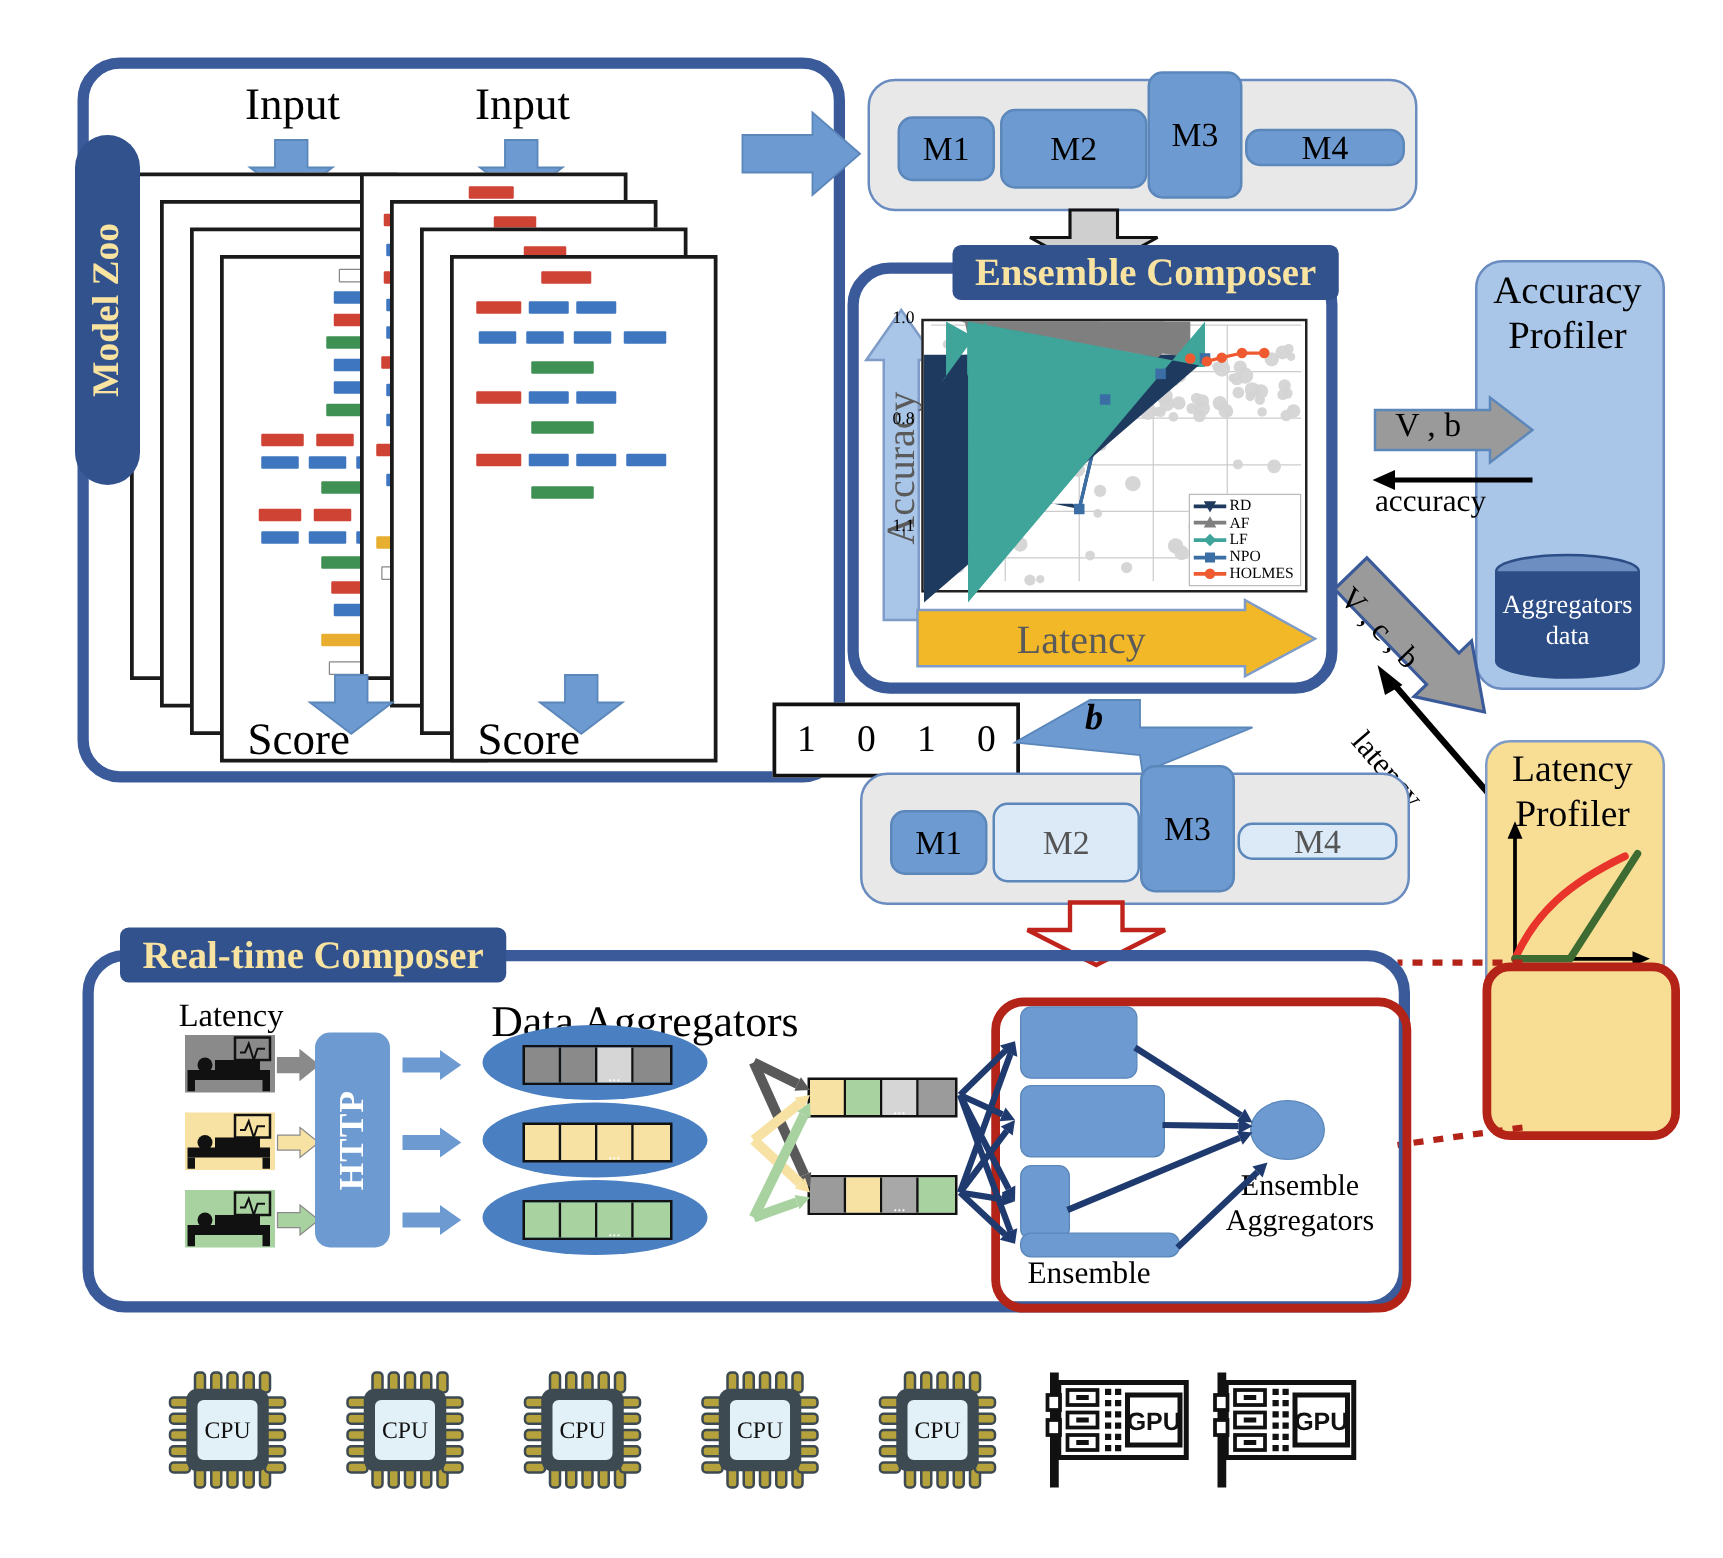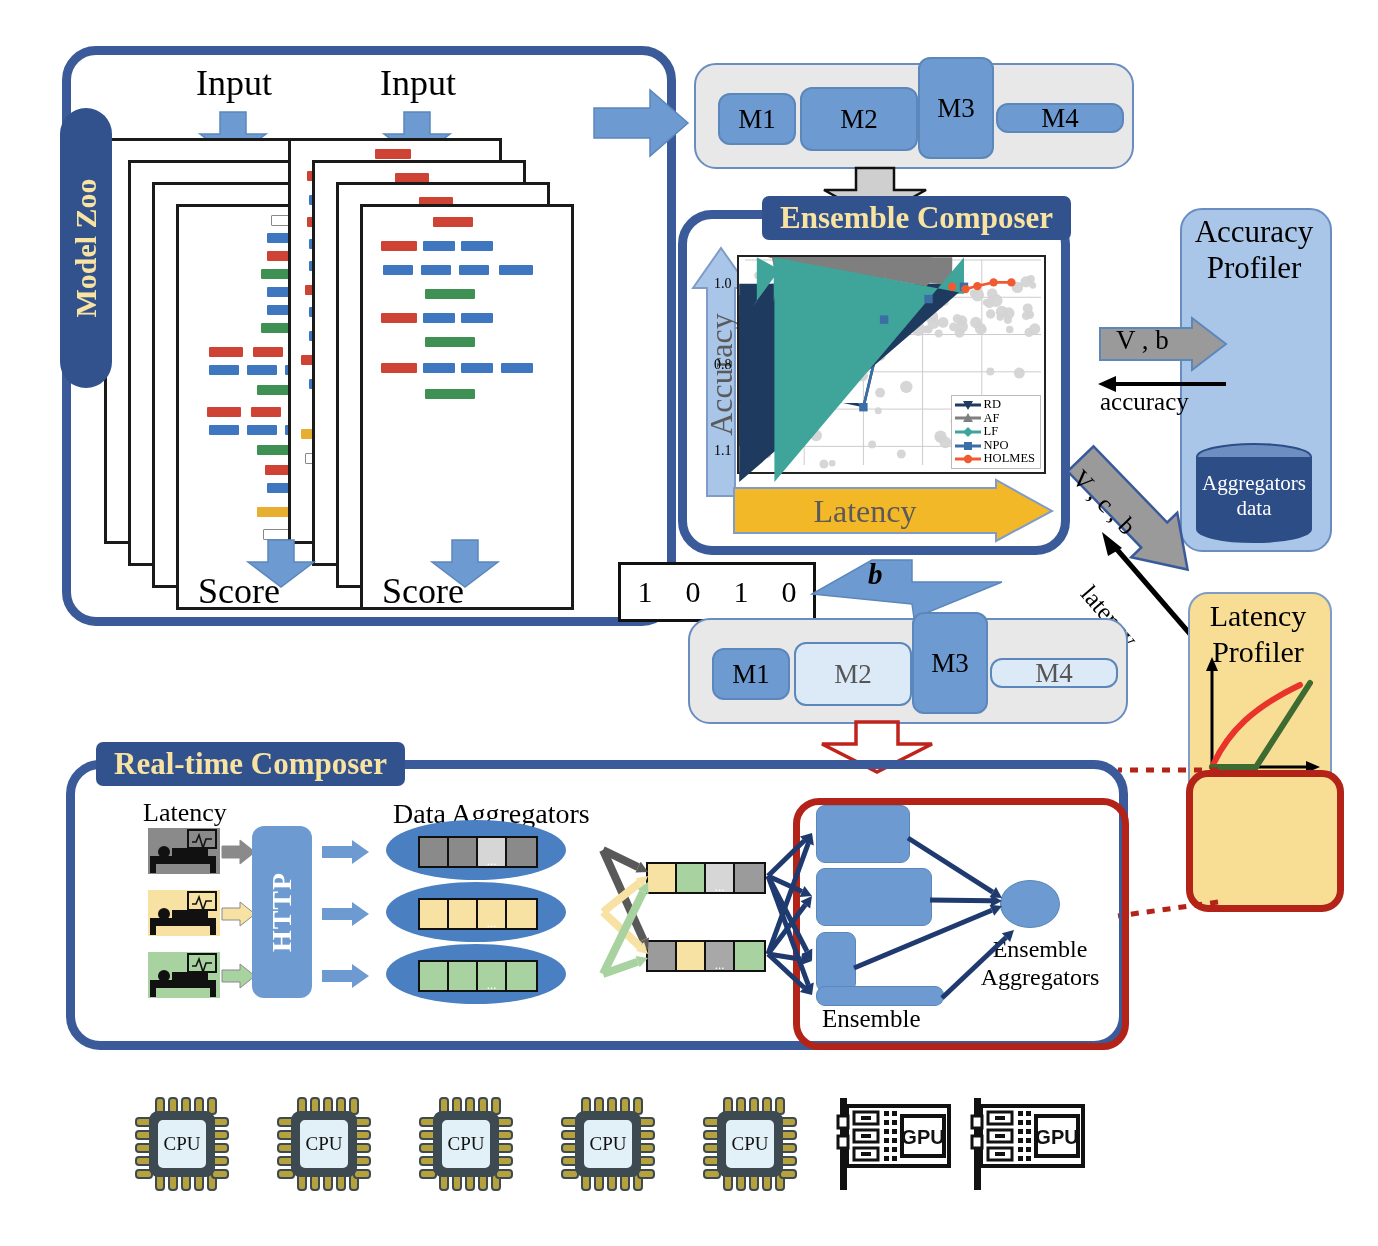--- a/index.html
+++ b/index.html
@@ -31,21 +31,21 @@
         display:flex;align-items:center;justify-content:center;font-size:27px;color:#000;}
   .mbox.off{background:#dce9f7;color:#555;}
 
   
   #ec-panel{left:678px;top:210px;width:392px;height:345px;}
   #chart-wrap{left:737px;top:255px;width:305px;height:215px;background:#fff;border:2px solid #222;}
   #plot{position:absolute;left:0;top:0;width:100%;height:100%;}
   .legend{position:absolute;right:3px;bottom:3px;background:#fff;border:1px solid #bbb;
           padding:2px 5px 2px 3px;font-size:12.5px;line-height:13.6px;}
   .legend div{display:flex;align-items:center;gap:3px;white-space:nowrap;}
-  .ytick{position:absolute;font-size:14px;color:#000;margin-top:29px;}
+  .ytick{position:absolute;font-size:14px;color:#000;}
 
   
   #acc-prof{left:1180px;top:208px;width:148px;height:340px;background:#a9c6e8;
             border:2px solid #6a8cc0;border-radius:22px;}
   #val-cyl{left:1196px;top:443px;width:116px;height:100px;}
   #lat-prof{left:1188px;top:592px;width:140px;height:310px;background:#f8dd95;
             border:2px solid #7e9cc7;border-radius:20px;}
   #lat-zoombox{left:1186px;top:770px;width:144px;height:128px;background:#f8dd95;
             border:7px solid #b42318;border-radius:22px;}
 
@@ -584,21 +584,21 @@
 </div>
 
 <svg class="abs" style="left:820px;top:722px;" width="118" height="52">
   <polygon points="36,0 78,0 78,22 112,22 57,50 2,22 36,22" fill="#fff" stroke="#c0231b" stroke-width="3.5"></polygon>
 </svg>
 
 <div class="abs panel" id="serving"></div>
 <div class="abs panel-title ctr" id="serv-tab">Real-time Composer</div>
 
 <div class="abs lbl" style="left:143px;top:798px;font-size:26px;">Latency</div>
-<div class="abs lbl" style="left:393px;top:798px;font-size:28px;">Data Aggregators</div>
+<div class="abs lbl" style="left:393px;top:798px;font-size:35px;">Data Aggregators</div>
 
 <div class="abs" id="patients">
     <div class="abs" style="left:148px;top:828px;width:72px;height:46px;">
       <svg width="72" height="46">
         <rect x="0" y="0" width="72" height="46" fill="#8a8a8a"></rect>
         <rect x="40" y="2" width="28" height="18" fill="#8a8a8a" stroke="#111" stroke-width="2"></rect>
         <polyline points="44,14 48,14 51,7 55,20 58,11 64,11" fill="none" stroke="#111" stroke-width="1.6"></polyline>
         <rect x="2" y="28" width="66" height="8" fill="#111"></rect>
         <rect x="2" y="36" width="6" height="9" fill="#111"></rect>
         <rect x="62" y="36" width="6" height="9" fill="#111"></rect>

